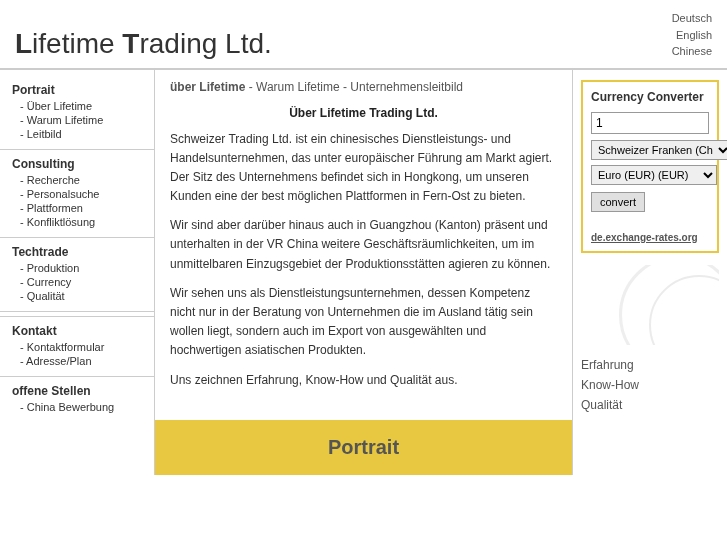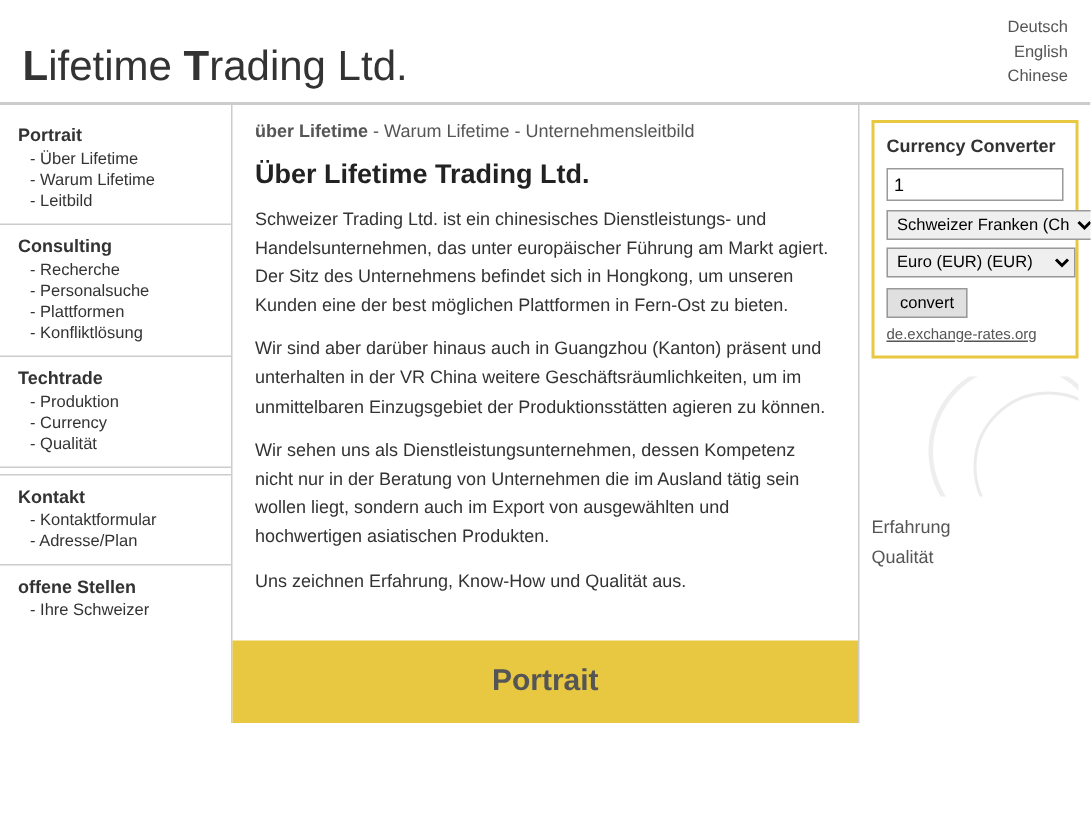--- a/index.html
+++ b/index.html
@@ -17,32 +17,32 @@
 
     
     #sidebar { width: 155px; min-width: 155px; border-right: 1px solid #ccc; padding: 10px 0 10px 0; }
     .sidebar-section { margin-bottom: 8px; }
     .sidebar-section-title { font-weight: bold; font-size: 12px; color: #333; padding: 3px 8px 2px 12px; display: block; }
     .sidebar-item { font-size: 11px; color: #333; padding: 1px 8px 1px 20px; display: block; cursor: pointer; text-decoration: none; }
     .sidebar-divider { border: none; border-top: 1px solid #ccc; margin: 4px 0; }
     #breadcrumb { font-size: 12px; margin-bottom: 12px; color: #555; }
     #breadcrumb span.active { font-weight: bold; }
     #breadcrumb a { color: #555; text-decoration: none; }
-    #page-title { font-size: 18px; font-weight: bold; margin-bottom: 10px; color: #222; }
+    #page-title { font-size: 12px; font-weight: bold; margin-bottom: 10px; color: #222; text-align: center; }
     .content-para { font-size: 12px; line-height: 1.6; margin-bottom: 10px; color: #333; }
 
     
     #right-panel { width: 155px; min-width: 155px; padding: 10px 8px; border-left: 1px solid #ccc; }
     #currency-converter { border: 2px solid #e8c840; padding: 8px; margin-bottom: 12px; }
     #currency-converter-title { font-size: 12px; font-weight: bold; color: #333; margin-bottom: 8px; }
     #currency-input { width: 100%; border: 1px solid #999; padding: 3px 4px; font-size: 12px; margin-bottom: 6px; }
     .currency-select-row { display: flex; align-items: center; margin-bottom: 5px; }
     .currency-select { flex: 1; font-size: 11px; border: 1px solid #999; padding: 2px 2px; }
     #convert-btn { background: #e0e0e0; border: 1px solid #999; font-size: 11px; padding: 3px 8px; cursor: pointer; margin-top: 2px; }
-    #exchange-link { font-size: 10px; color: #555; margin-top: 6px; display: block; }
+    #exchange-link { font-size: 10px; color: #555; margin-top: 20px; display: block; font-weight: bold; }
 
     
     #bottom-banner { background: #e8c840; text-align: center; padding: 16px 0; margin-top: 10px; }
     #bottom-banner-text { font-size: 20px; font-weight: bold; color: #555; }
 
     
     #bottom-right-keywords { font-size: 12px; color: #555; margin-top: 10px; line-height: 1.7; }
 
     
     #center-right { display: flex; flex: 1; }
@@ -96,21 +96,21 @@
 
     <div class="sidebar-section">
       <span class="sidebar-section-title">Kontakt</span>
       <a class="sidebar-item">- Kontaktformular</a>
       <a class="sidebar-item">- Adresse/Plan</a>
     </div>
     <hr class="sidebar-divider">
 
     <div class="sidebar-section">
       <span class="sidebar-section-title">offene Stellen</span>
-      <a class="sidebar-item">- Ihre Schweizer</a>
+      <a class="sidebar-item">- China Bewerbung</a>
     </div>
   </div>
 
   <div id="center-right">
 
     <div id="content-wrap">
       <div id="content-area">
 
         <div id="breadcrumb">
           <span class="active">über Lifetime</span>
@@ -158,18 +158,19 @@
         <a id="exchange-link" href="#">de.exchange-rates.org</a>
       </div>
 
       <div style="width:100%; height:80px; overflow:hidden; position:relative;">
         <div style="position:absolute; right:-20px; top:-10px; width:120px; height:120px; border: 3px solid #ddd; border-radius:50%; opacity:0.5;"></div>
         <div style="position:absolute; right:-30px; top:10px; width:100px; height:100px; border: 2px solid #ccc; border-radius:50%; opacity:0.4;"></div>
       </div>
 
       <div id="bottom-right-keywords">
         <div>Erfahrung</div>
+        <div>Know-How</div>
         <div>Qualität</div>
       </div>
     </div>
 
   </div>
 </div>
 
 </body></html>

